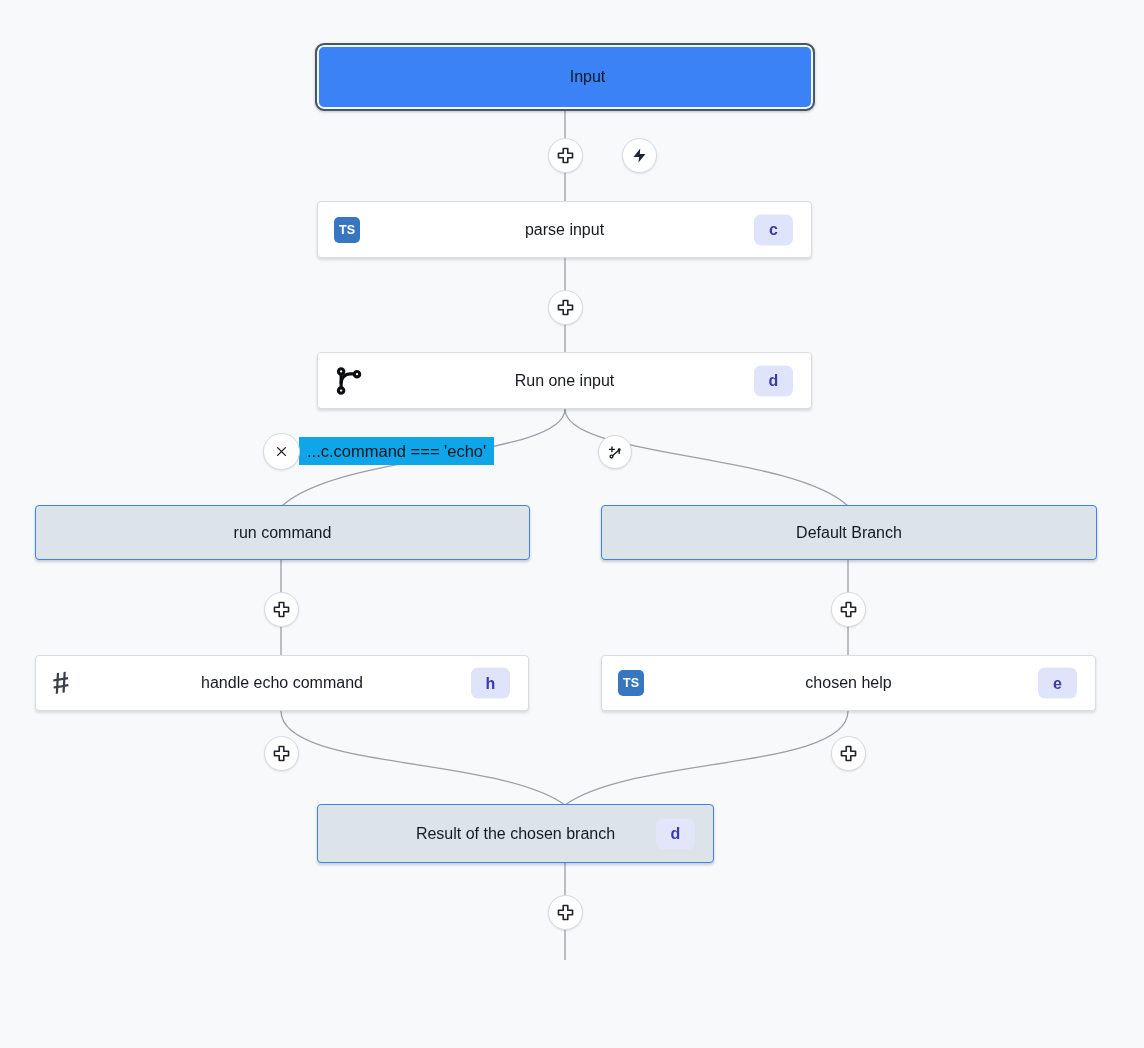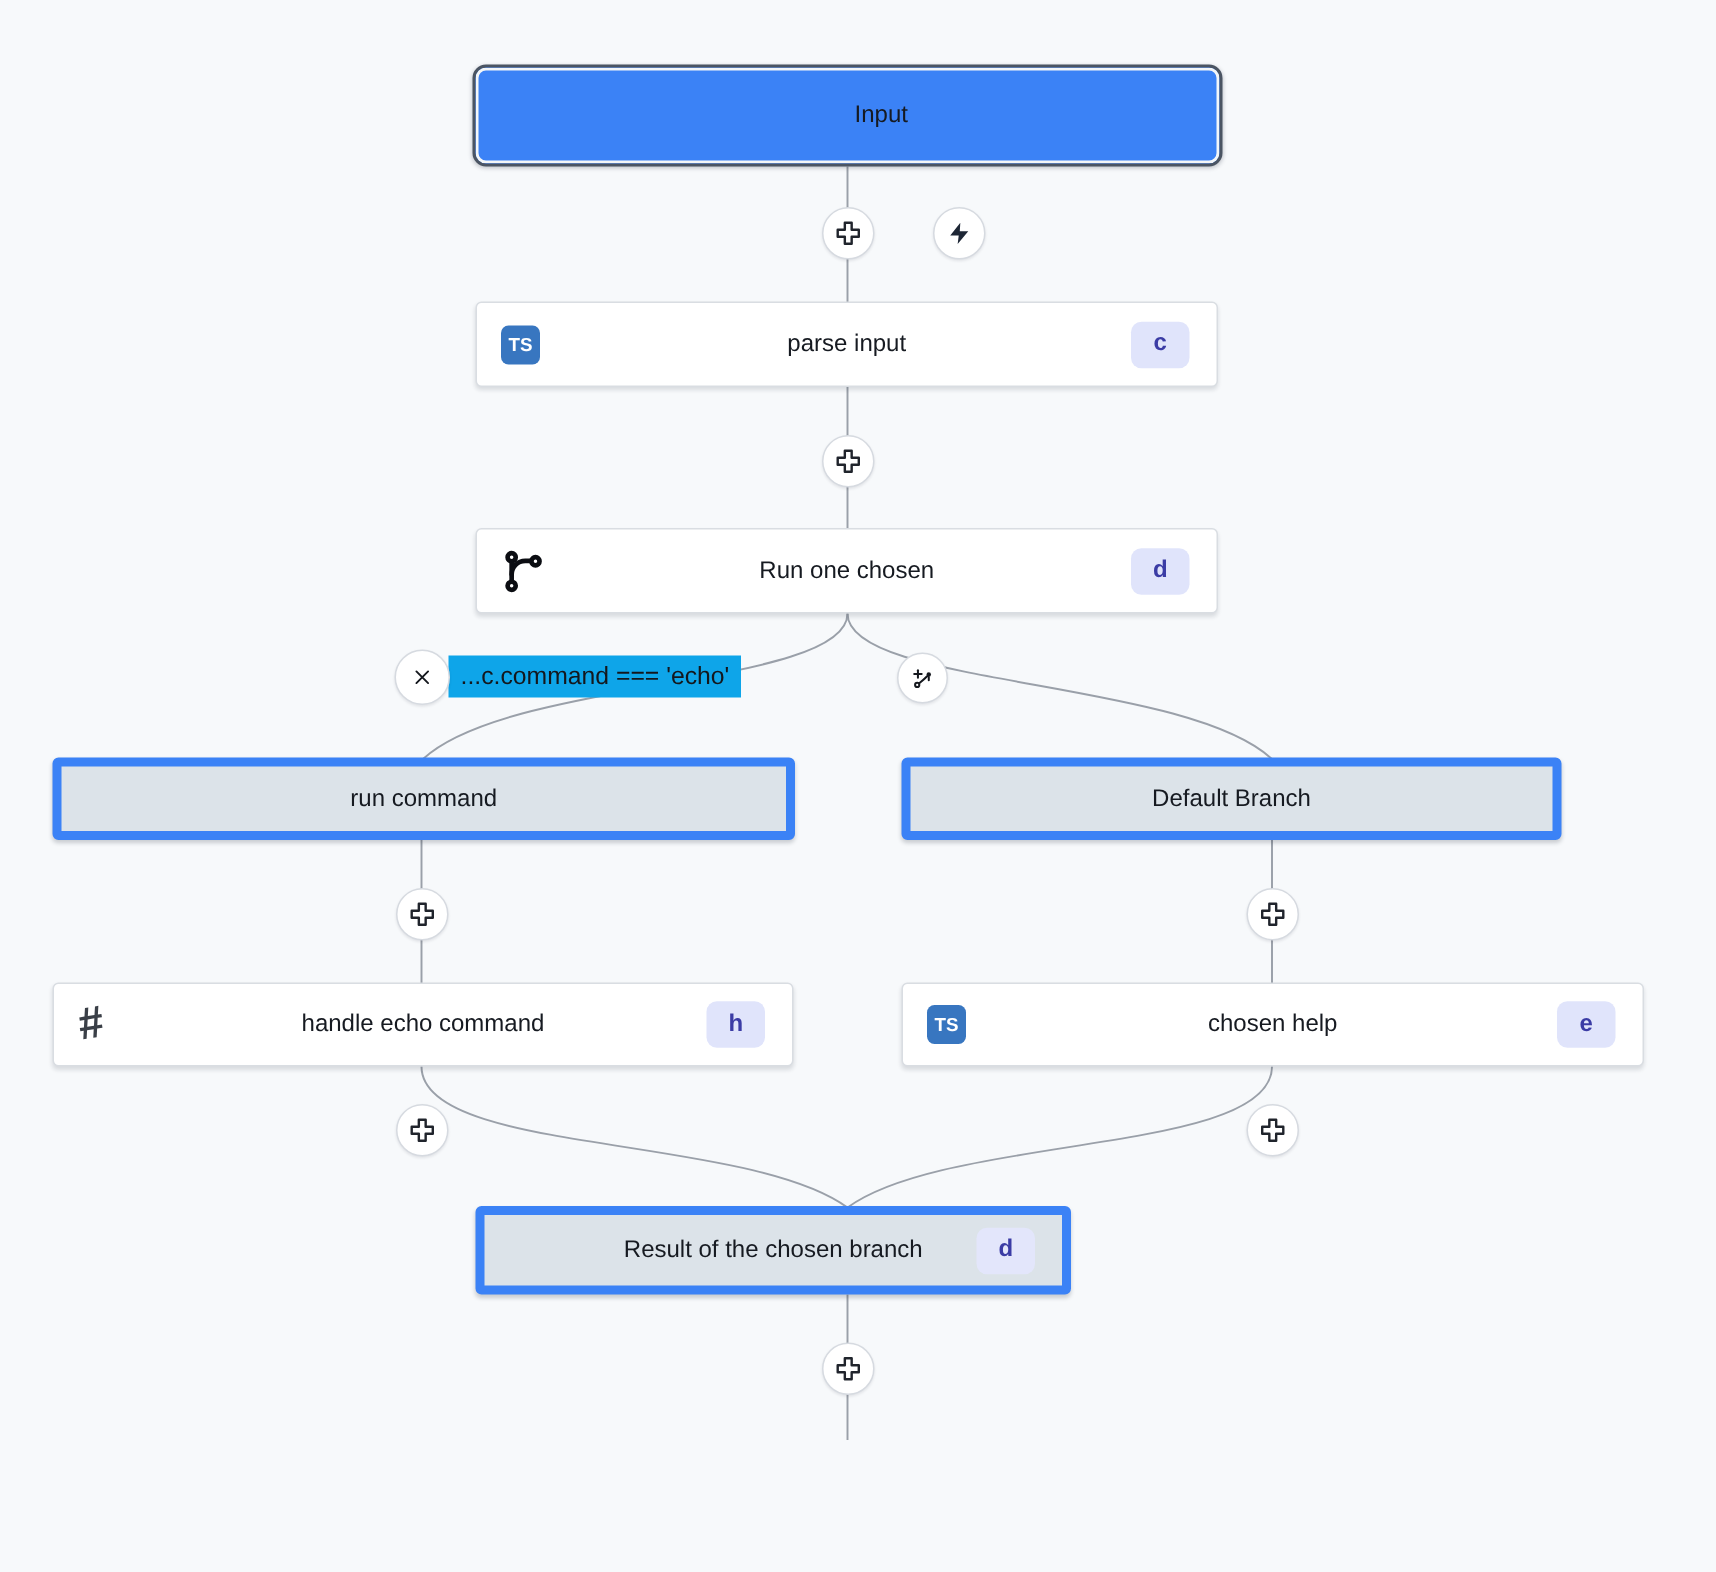--- a/index.html
+++ b/index.html
@@ -4,21 +4,21 @@
 <style>
   html,body{margin:0;padding:0;}
   body{font-family:"Liberation Sans","DejaVu Sans",sans-serif;background:#f7f9fb;}
   .canvas{position:relative;width:1144px;height:1048px;background:#f7f9fb;overflow:hidden;}
   .edges{position:absolute;left:0;top:0;z-index:0;}
 
   .node{position:absolute;display:flex;align-items:center;justify-content:center;
         box-sizing:border-box;z-index:2;font-size:16px;color:#161a21;cursor:pointer;}
   .card{background:#ffffff;border:1px solid #d9dde2;border-radius:4px;
         box-shadow:0 2px 3px rgba(15,23,42,.13);}
-  .vheader{background:#dce3e9;border:6px solid #3b82f6;border-radius:4px;
+  .vheader{background:#dce3e9;border:1px solid #3b82f6;border-radius:4px;
         box-shadow:0 2px 3px rgba(15,23,42,.20);}
   .selected{background:#3b82f6;border:2.5px solid #4b5563;border-radius:9px;
         box-shadow:inset 0 0 0 2px #f3f6f8,0 1px 3px rgba(15,23,42,.25);padding-left:45px;}
 
   .node .left-icon{position:absolute;left:16px;top:50%;transform:translateY(-50%);
         display:flex;align-items:center;justify-content:flex-start;}
   .badge{position:absolute;right:18px;top:50%;transform:translateY(-50%);
         width:39px;height:31px;border-radius:7px;background:#e0e4fb;color:#3b3ca5;
         font-weight:700;font-size:16px;display:flex;align-items:center;justify-content:center;}
   .ts-icon{width:26px;height:26px;border-radius:5px;background:#3876c0;color:#ffffff;
@@ -85,21 +85,21 @@
   <div class="node card" style="left:317px;top:352px;width:495px;height:57px;">
     <span class="left-icon">
       <svg width="31" height="31" viewBox="0 0 24 24" fill="none" stroke="#0b0d12" stroke-width="2.4" stroke-linecap="round">
         <circle cx="5.5" cy="4.6" r="2.1"></circle>
         <circle cx="5.5" cy="19.4" r="2.1"></circle>
         <circle cx="17.8" cy="6.7" r="2.1"></circle>
         <path d="M5.5 7 v10"></path>
         <path d="M5.5 13.5 a7 7 0 0 1 7 -7 h2.5"></path>
       </svg>
     </span>
-    <span>Run one chosen</span>
+    <span>Run one input</span>
     <span class="badge">d</span>
   </div>
 
   <span class="cond-label" style="left:299px;top:437px;">...c.command === 'echo'</span>
   <div class="circle xl" style="left:263px;top:433px;">
     <svg width="17" height="17" viewBox="0 0 24 24" fill="none" stroke="#15181e" stroke-width="1.8" stroke-linecap="round">
       <path d="M6.5 6.5 L17.5 17.5 M17.5 6.5 L6.5 17.5"></path>
     </svg>
   </div>
   <div class="circle" style="left:598px;top:435px;width:32px;height:32px;">
@@ -109,21 +109,21 @@
       <circle cx="6.3" cy="17.8" r="2"></circle>
       <path d="M8.2 16.3 C11 14 13.6 11.7 15.6 9.6"></path>
       <circle cx="17.2" cy="8" r="2.1" fill="#15181e" stroke="none"></circle>
       <path d="M17.2 10.3 v3"></path>
     </svg>
   </div>
 
   <div class="node vheader" style="left:35px;top:505px;width:495px;height:55px;">
     <span>run command</span>
   </div>
-  <div class="node vheader" style="left:601px;top:505px;width:440px;height:55px;">
+  <div class="node vheader" style="left:601px;top:505px;width:496px;height:55px;">
     <span>Default Branch</span>
   </div>
 
   <div class="circle" style="left:264px;top:592px;">
     <svg width="19" height="19" viewBox="0 0 20 20">
       <path d="M7.6 2.6 h4.8 v5 h5 v4.8 h-5 v5 h-4.8 v-5 h-5 V7.6 h5 Z" fill="#ffffff" stroke="#20242c" stroke-width="1.7" stroke-linejoin="round"></path>
     </svg>
   </div>
   <div class="circle" style="left:831px;top:592px;">
     <svg width="19" height="19" viewBox="0 0 20 20">

